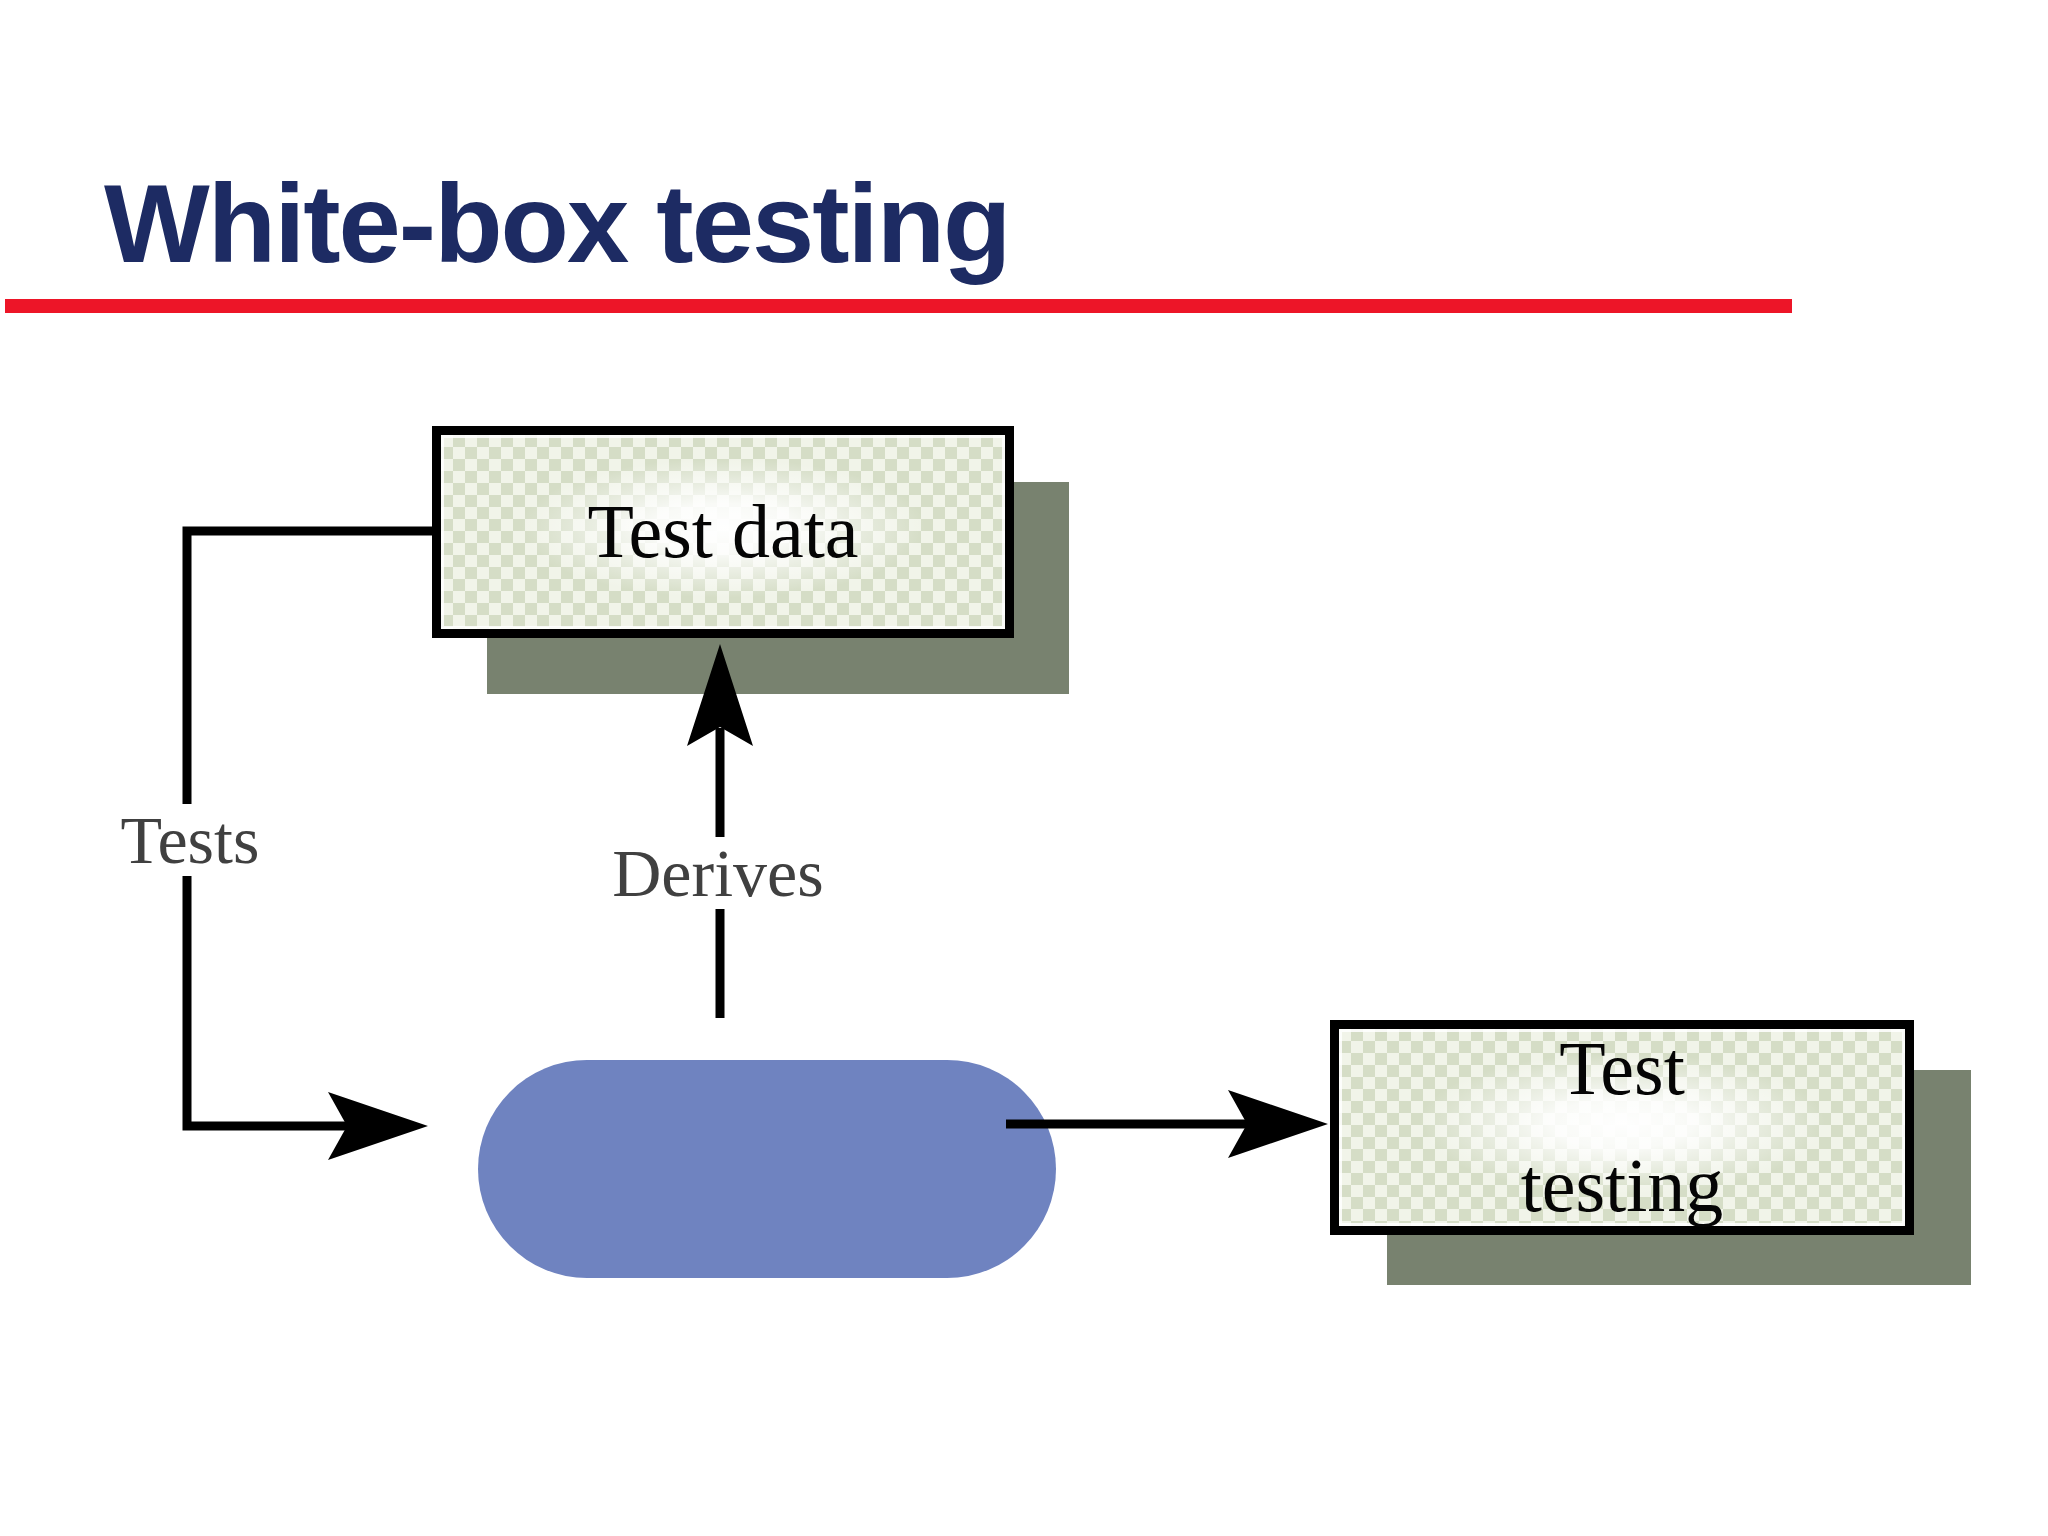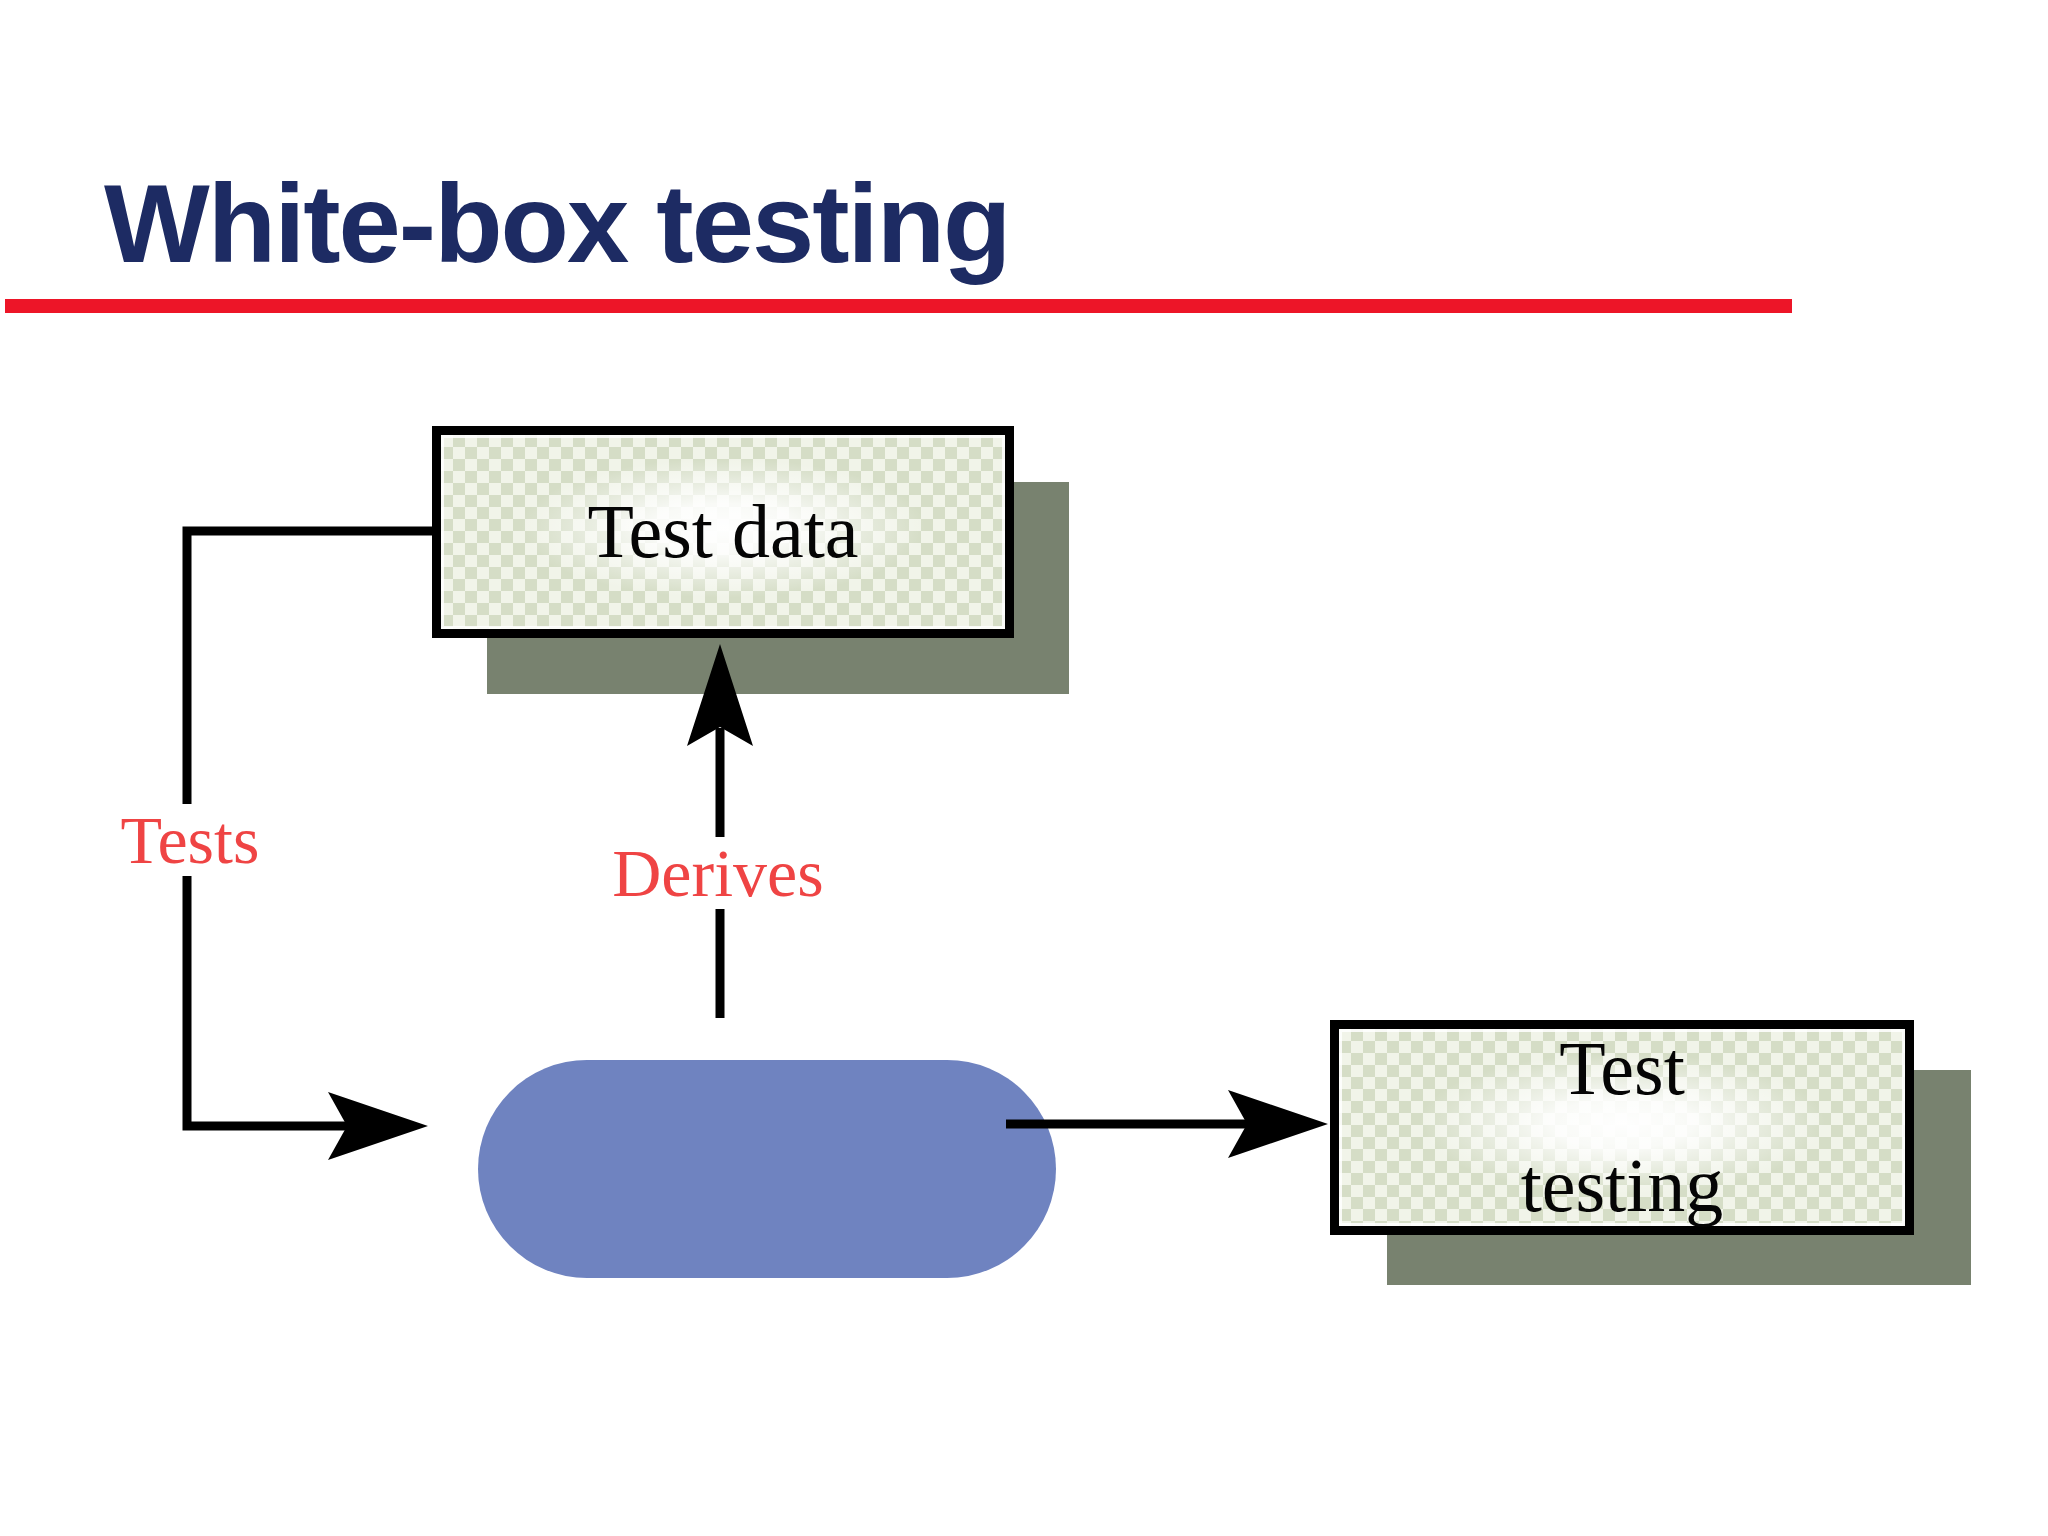--- a/index.html
+++ b/index.html
@@ -111,21 +111,21 @@
 
   
   .edge-label {
     position: absolute;
     z-index: 4;
     transform: translate(-50%, -50%);
     background: #ffffff;
     padding: 2px 14px;
     font-size: 68px;
     line-height: 1.0;
-    color: #ef4444;
+    color: #404040;
     white-space: nowrap;
   }
   #label-tests   { left: 190px; top: 840px; }
   #label-derives { left: 718px; top: 873px; }
 </style>
 </head>
 <body>
 
 <div class="canvas">
 

